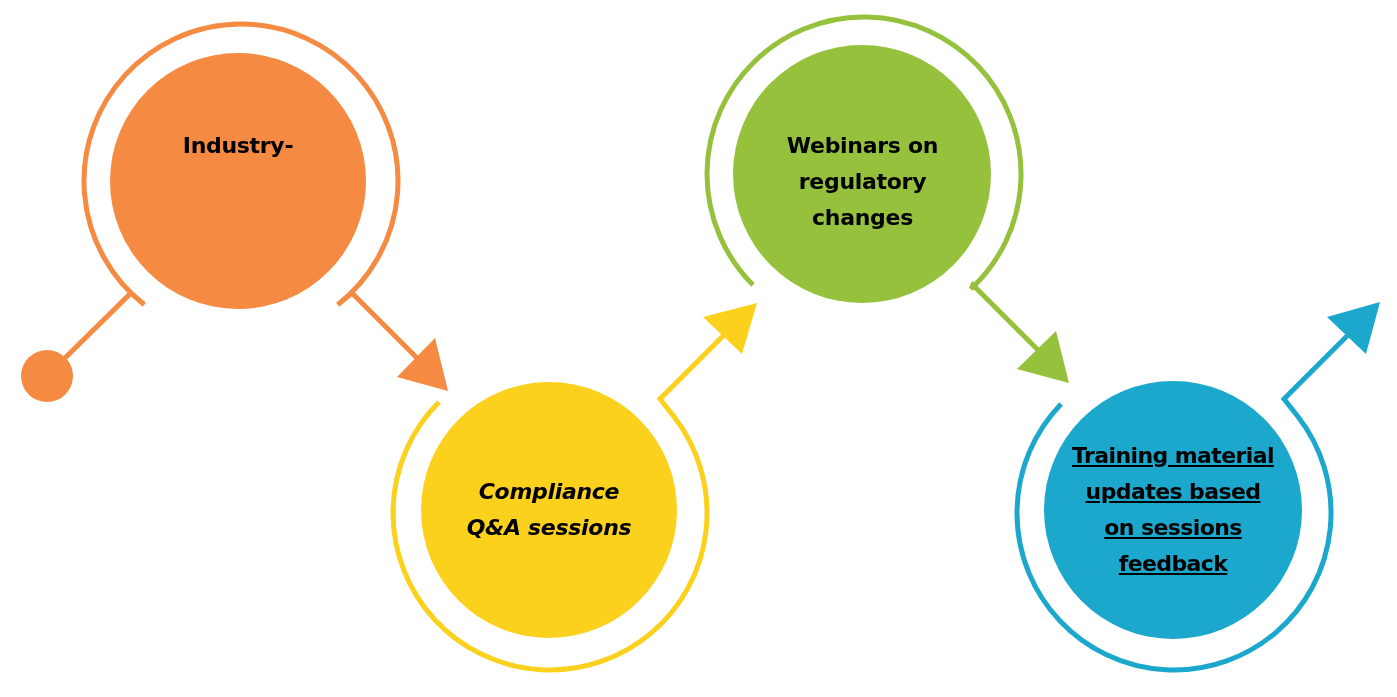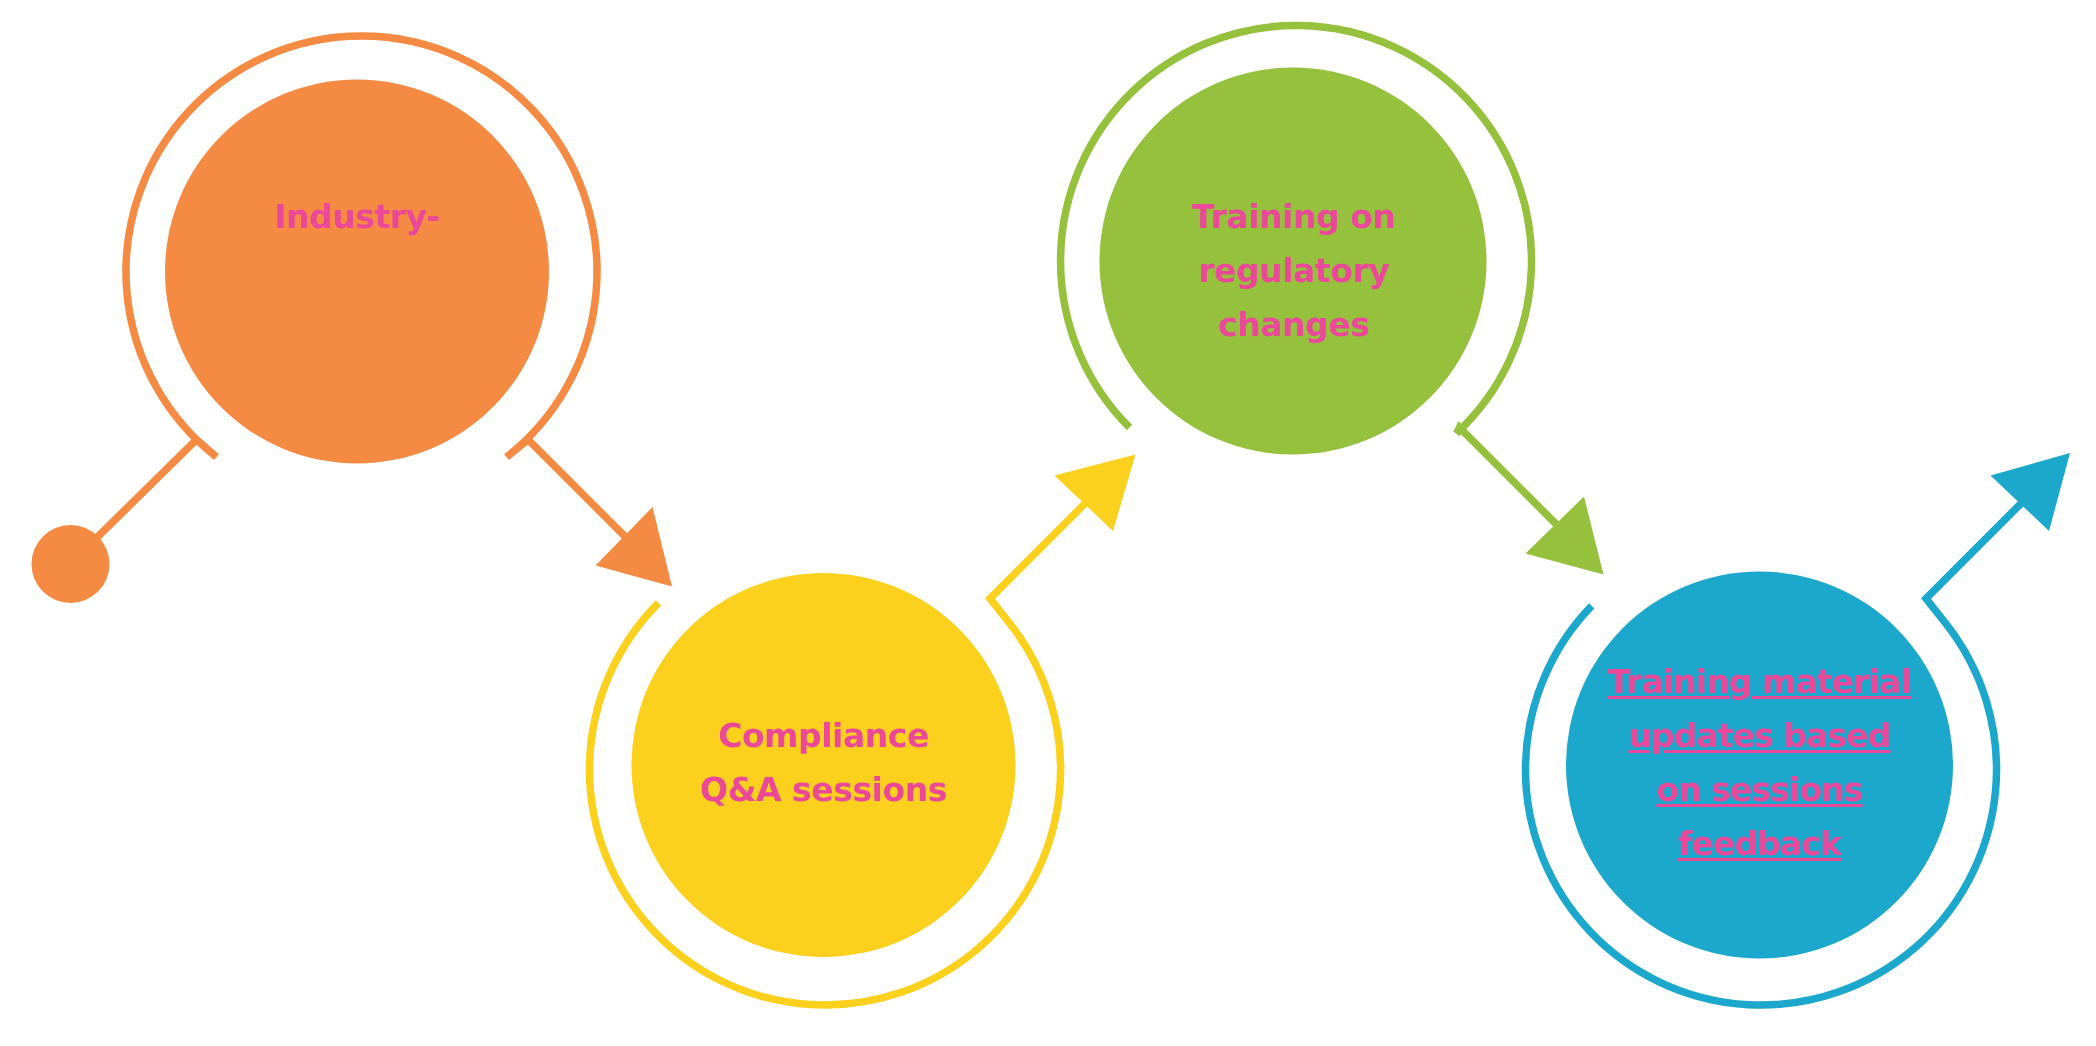--- a/index.html
+++ b/index.html
@@ -21,33 +21,33 @@
       width: 1397px;
       height: 697px;
     }
     .step-label {
       position: absolute;
       display: flex;
       flex-direction: column;
       align-items: center;
       justify-content: center;
       text-align: center;
-      color: #ec4899;
+      color: #000000;
       font-family: "DejaVu Sans", sans-serif;
       font-weight: bold;
       font-size: 22px;
       line-height: 36px;
       letter-spacing: -0.3px;
     }
     .step-label span {
       display: block;
       white-space: nowrap;
     }
     #label-1 { left: 113px; top: 52px; width: 250px; height: 260px; justify-content: flex-start; padding-top: 76px; box-sizing: border-box; }
-    #label-2 { left: 421px; top: 382px; width: 256px; height: 256px; }
+    #label-2 { left: 421px; top: 382px; width: 256px; height: 256px; font-style: italic; }
     #label-3 { left: 733px; top: 45px; width: 259px; height: 258px; justify-content: flex-start; padding-top: 83px; box-sizing: border-box; }
     #label-4 { left: 1044px; top: 382px; width: 258px; height: 256px; text-decoration: underline; }
     #label-4 span { letter-spacing: -0.6px; }
   </style>
 </head>
 <body>
 
 <svg id="diagram" xmlns="http://www.w3.org/2000/svg" viewBox="0 0 1397 697">
 
   <g>
@@ -79,21 +79,21 @@
 <div class="step-label" id="label-1">
   <span>Industry-</span>
 </div>
 
 <div class="step-label" id="label-2">
   <span>Compliance</span>
   <span>Q&amp;A sessions</span>
 </div>
 
 <div class="step-label" id="label-3">
-  <span>Training on</span>
+  <span>Webinars on</span>
   <span>regulatory</span>
   <span>changes</span>
 </div>
 
 <div class="step-label" id="label-4">
   <span>Training material</span>
   <span>updates based</span>
   <span>on sessions</span>
   <span>feedback</span>
 </div>

